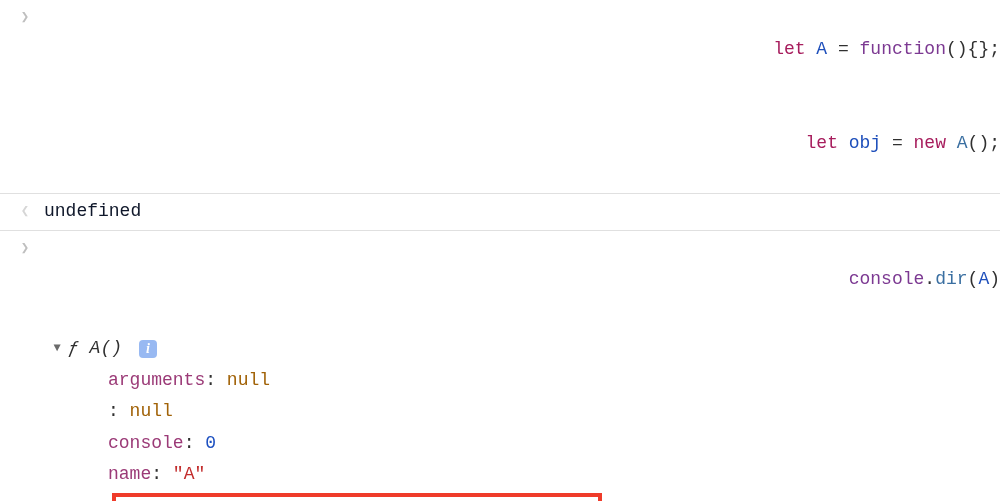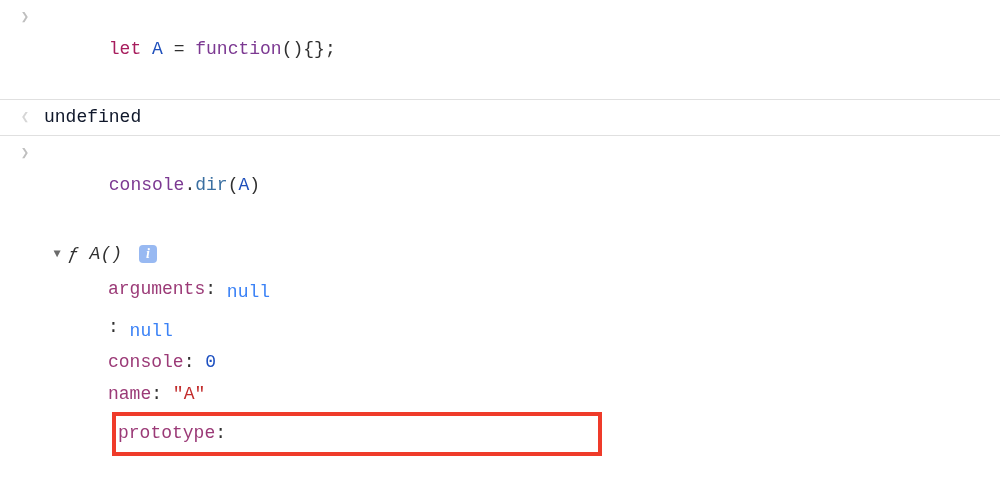--- a/index.html
+++ b/index.html
@@ -24,21 +24,21 @@
     justify-content: center;
     align-items: center;
     flex-shrink: 0;
     padding-top: 3px;
   }
   .gutter-icon {
     color: #bfbfbf;
     font-size: 14px;
   }
   .content { flex: 1; padding-left: 4px; }
-  .code-line { white-space: pre; }
+  .code-line { white-space: pre; text-align: right; }
   
   .kw  { color: #a71d5d; }   
   .fn  { color: #7c3992; }   
   .id  { color: #1e4fbb; }   
   .fnname { color: #3a6fa1; } 
   .punc { color: #303030; }
   .op   { color: #303030; }
   .undef{ color: #0f172a; font-style: normal; }
 
   
@@ -68,21 +68,21 @@
     background: #98b9f2;
     color: #fff;
     border-radius: 4px;
     font-style: italic;
     font-weight: bold;
     font-size: 14px;
     margin-left: 6px;
     font-family: Georgia, serif;
   }
   .prop-key { color: #9b3a77; }
-  .val-null { color: #3b82f6; margin-top: 7px; }
+  .val-null { color: #a16207; }
   .val-num  { color: #1c4fc0; }
   .val-str  { color: #c22c2c; }
   .redbox {
     border: 4px solid #ef3b2a;
     margin-left: 64px;
     margin-top: 2px;
     margin-bottom: 2px;
     padding: 2px 6px 2px 2px;
     width: 490px;
   }
@@ -91,20 +91,23 @@
 </head>
 <body>
 
 <div class="row">
   <div class="gutter">
     <span class="gutter-icon">❯</span>
   </div>
   <div class="content">
     <div class="code-line">
       <span class="kw">let</span><span> </span><span class="id">A</span><span class="op"> = </span><span class="fn">function</span><span class="punc">(){};</span>
+    </div>
+    <div class="code-line">
+      <span class="kw">let</span><span> </span><span class="id">obj</span><span class="op"> = </span><span class="kw">new</span><span> </span><span class="fnname">A</span><span class="punc">();</span>
     </div>
   </div>
 </div>
 
 <div class="row row-border-top row-border-bottom">
   <div class="gutter">
     <span class="gutter-icon" style="color:#d6d6d6">❮</span>
   </div>
   <div class="content">
     <span class="undef">undefined</span>

